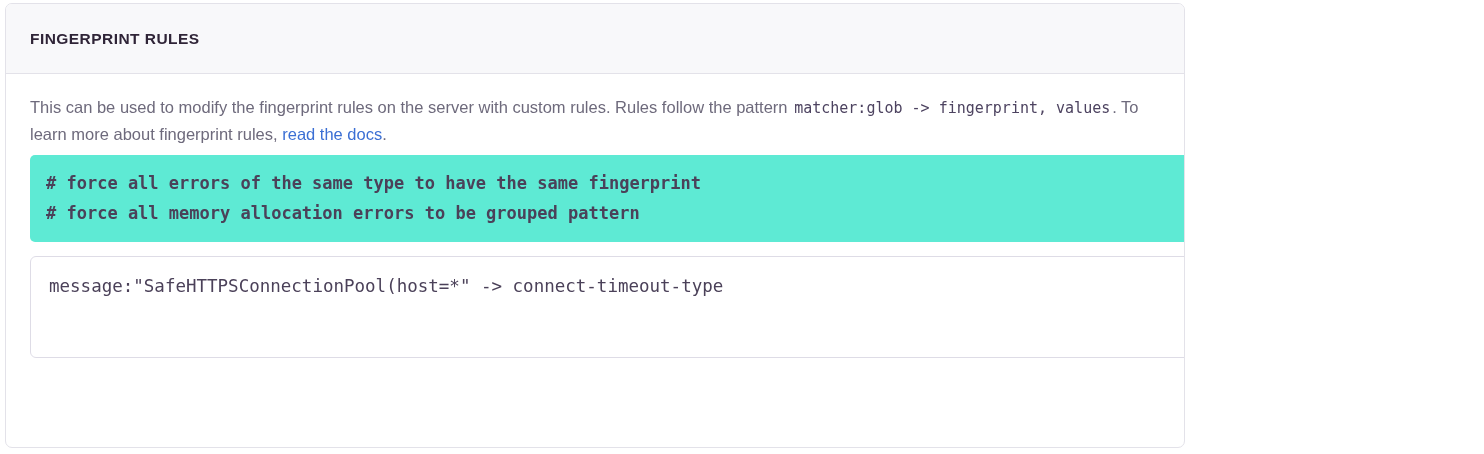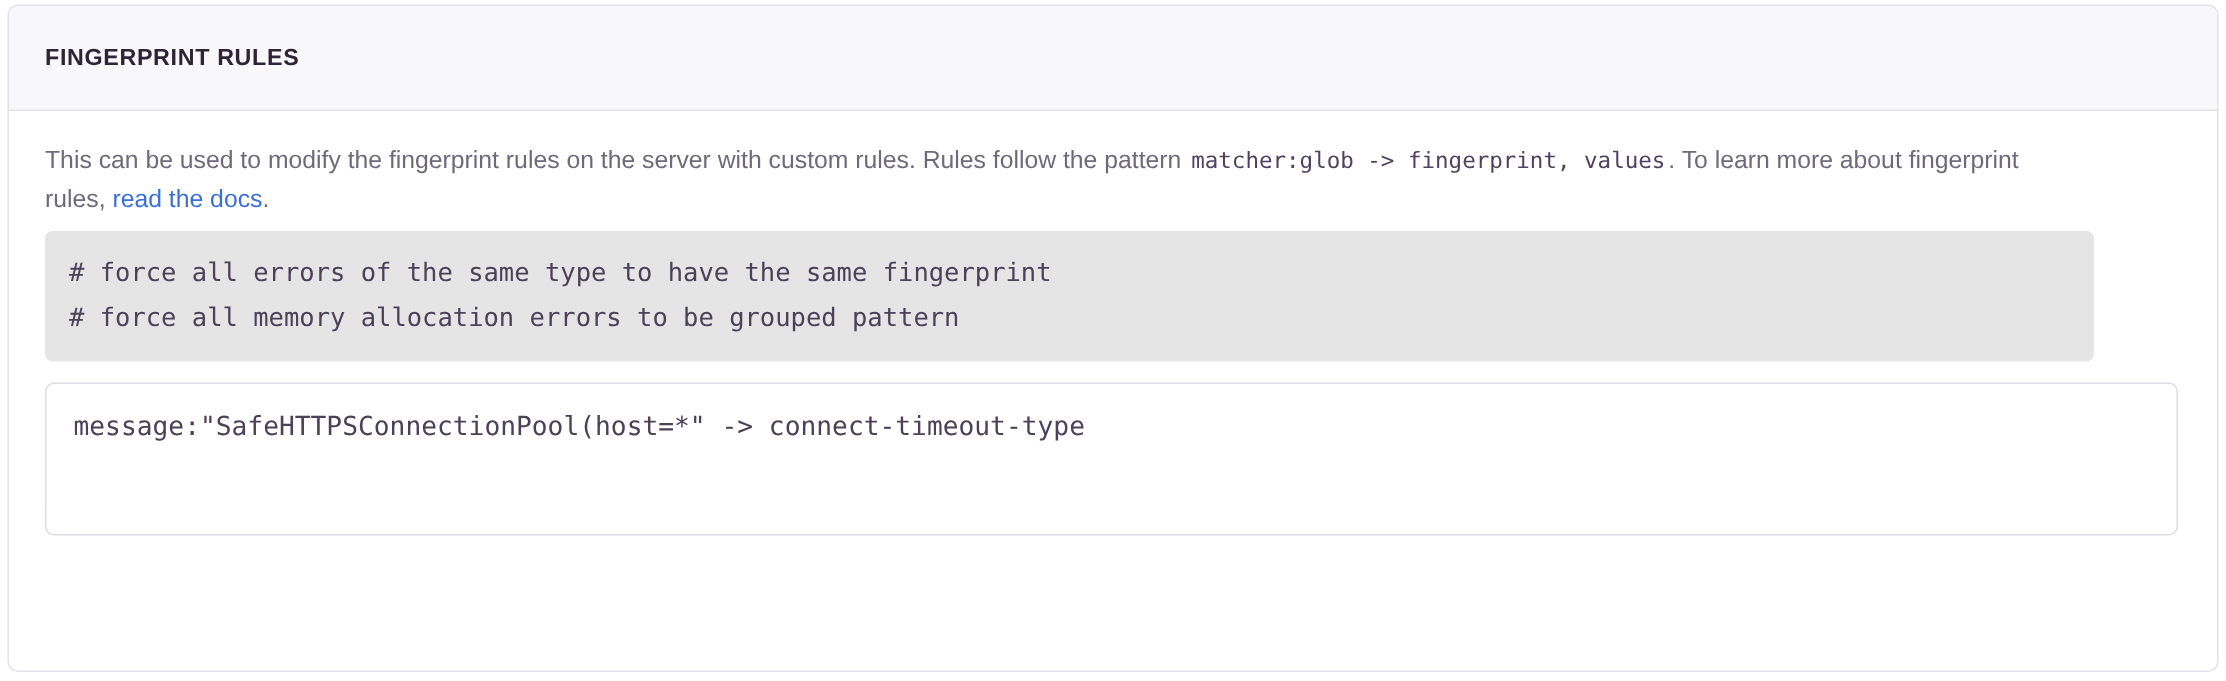--- a/index.html
+++ b/index.html
@@ -11,21 +11,21 @@
     width: 1484px;
     height: 454px;
     font-family: "Liberation Sans", sans-serif;
     -webkit-font-smoothing: antialiased;
   }
 
   .panel {
     position: absolute;
     left: 5px;
     top: 3px;
-    width: 1474px;
+    width: 1180px;
     height: 445px;
     box-sizing: border-box;
     background: #ffffff;
     border: 1px solid #e3e2e9;
     border-radius: 7px;
     overflow: hidden;
   }
 
   .panel-header {
     height: 70px;
@@ -64,26 +64,27 @@
     padding: 0 2px;
     white-space: nowrap;
   }
 
   .doc-link {
     color: #3b6fd4;
     text-decoration: none;
   }
 
   .code-block {
-    background: #e5e5e5;
+    background: #5eead4;
     border-radius: 5px;
     padding: 14px 16px 14px 16px;
     margin: 0 0 14px 0;
     width: 1366px;
     box-sizing: border-box;
+    font-weight: bold;
   }
 
   .code-line {
     font-family: "DejaVu Sans Mono", "Liberation Mono", monospace;
     font-size: 17px;
     line-height: 29.5px;
     color: #4b4159;
     white-space: pre;
   }
 

